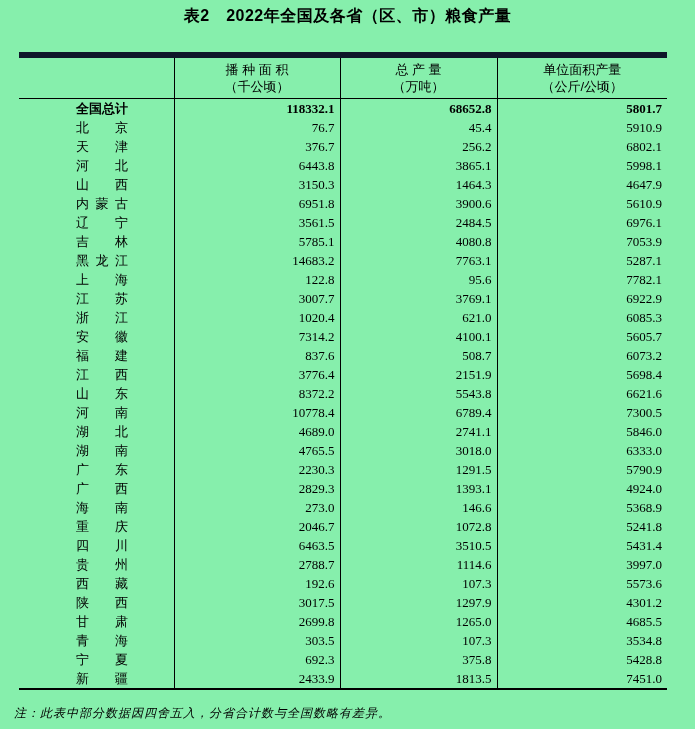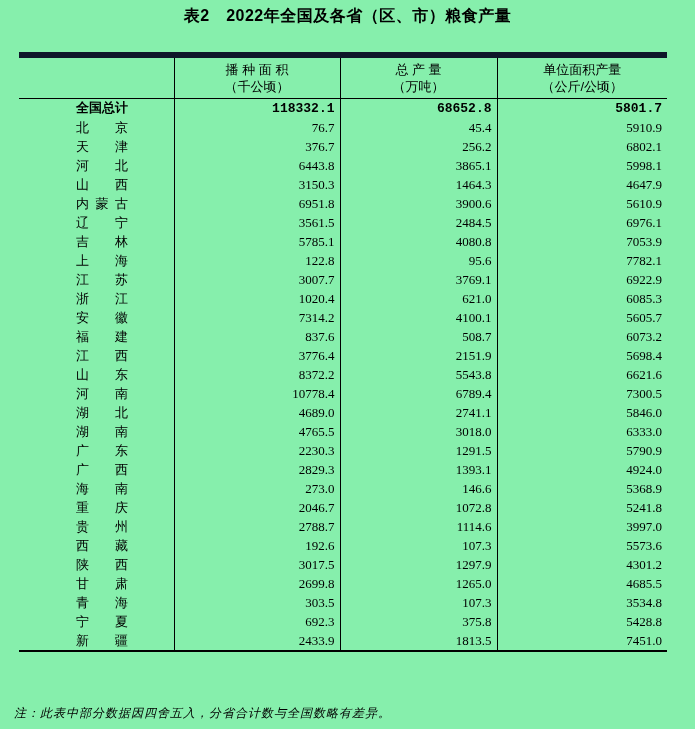--- a/index.html
+++ b/index.html
@@ -73,21 +73,20 @@
     white-space: nowrap;
   }
   td.num {
     text-align: right;
     padding-right: 5px;
     font-family: "Liberation Serif", "DejaVu Serif", serif;
     font-size: 13px;
   }
   tr.total td {
     font-weight: bold;
-    font-family: Liberation Mono, monospace;
   }
   .note {
     position: absolute;
     top: 705px;
     left: 14px;
     width: 660px;
     font-size: 12px;
     font-style: italic;
     font-family: Liberation Serif, serif;
     letter-spacing: 1px;
@@ -191,20 +190,28 @@
 
   <tr>
     <td class="region sep">
       <span class="rname">吉林</span>
     </td>
     <td class="num sep">5785.1</td>
     <td class="num sep">4080.8</td>
     <td class="num">7053.9</td>
   </tr>
 
+  <tr>
+    <td class="region sep">
+      <span class="rname">黑龙江</span>
+    </td>
+    <td class="num sep">14683.2</td>
+    <td class="num sep">7763.1</td>
+    <td class="num">5287.1</td>
+  </tr>
 
   <tr>
     <td class="region sep">
       <span class="rname">上海</span>
     </td>
     <td class="num sep">122.8</td>
     <td class="num sep">95.6</td>
     <td class="num">7782.1</td>
   </tr>
 
@@ -318,20 +325,28 @@
 
   <tr>
     <td class="region sep">
       <span class="rname">重庆</span>
     </td>
     <td class="num sep">2046.7</td>
     <td class="num sep">1072.8</td>
     <td class="num">5241.8</td>
   </tr>
 
+  <tr>
+    <td class="region sep">
+      <span class="rname">四川</span>
+    </td>
+    <td class="num sep">6463.5</td>
+    <td class="num sep">3510.5</td>
+    <td class="num">5431.4</td>
+  </tr>
 
   <tr>
     <td class="region sep">
       <span class="rname">贵州</span>
     </td>
     <td class="num sep">2788.7</td>
     <td class="num sep">1114.6</td>
     <td class="num">3997.0</td>
   </tr>
 

